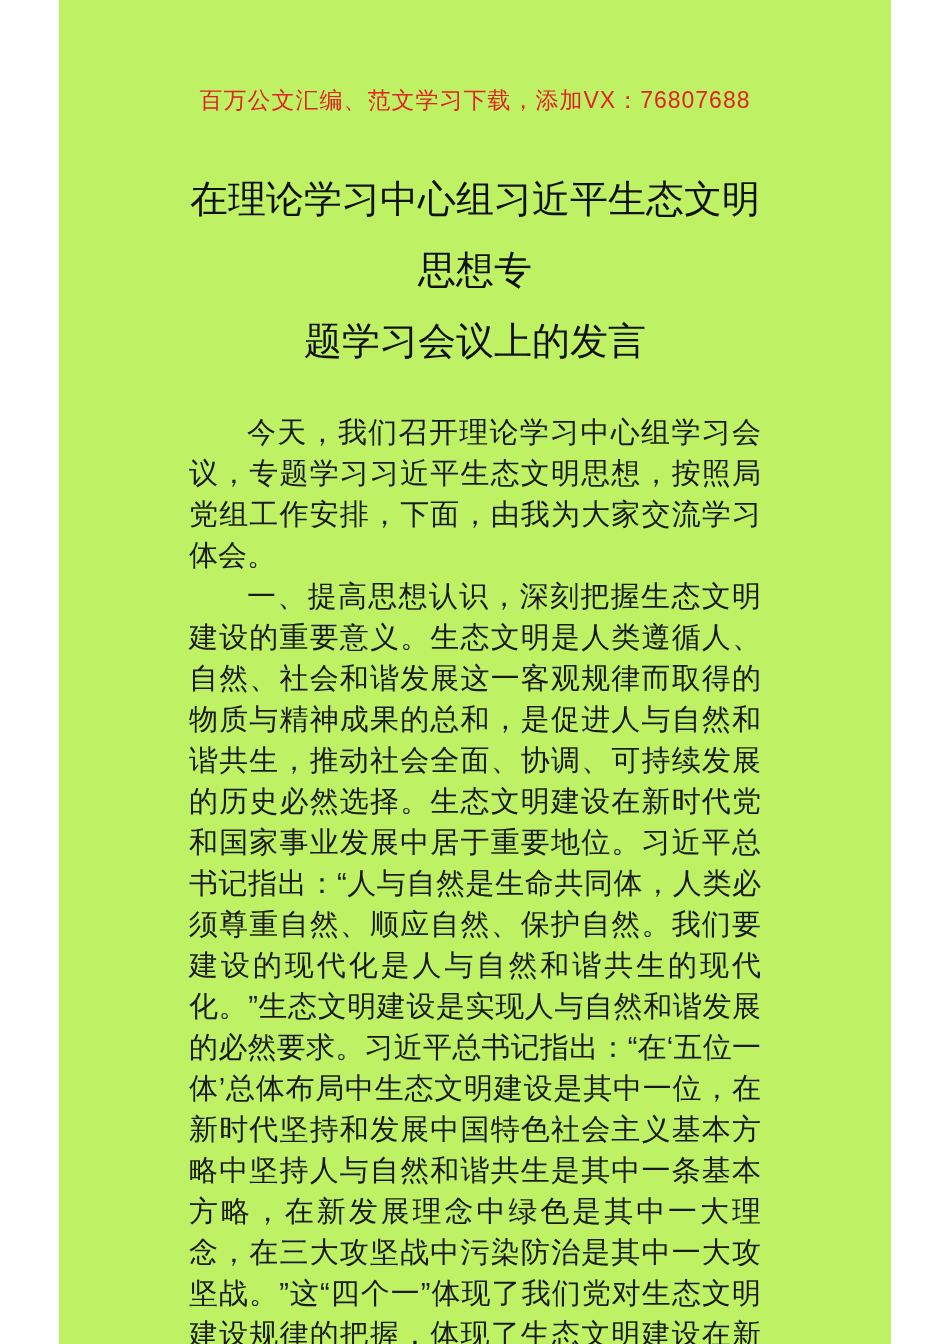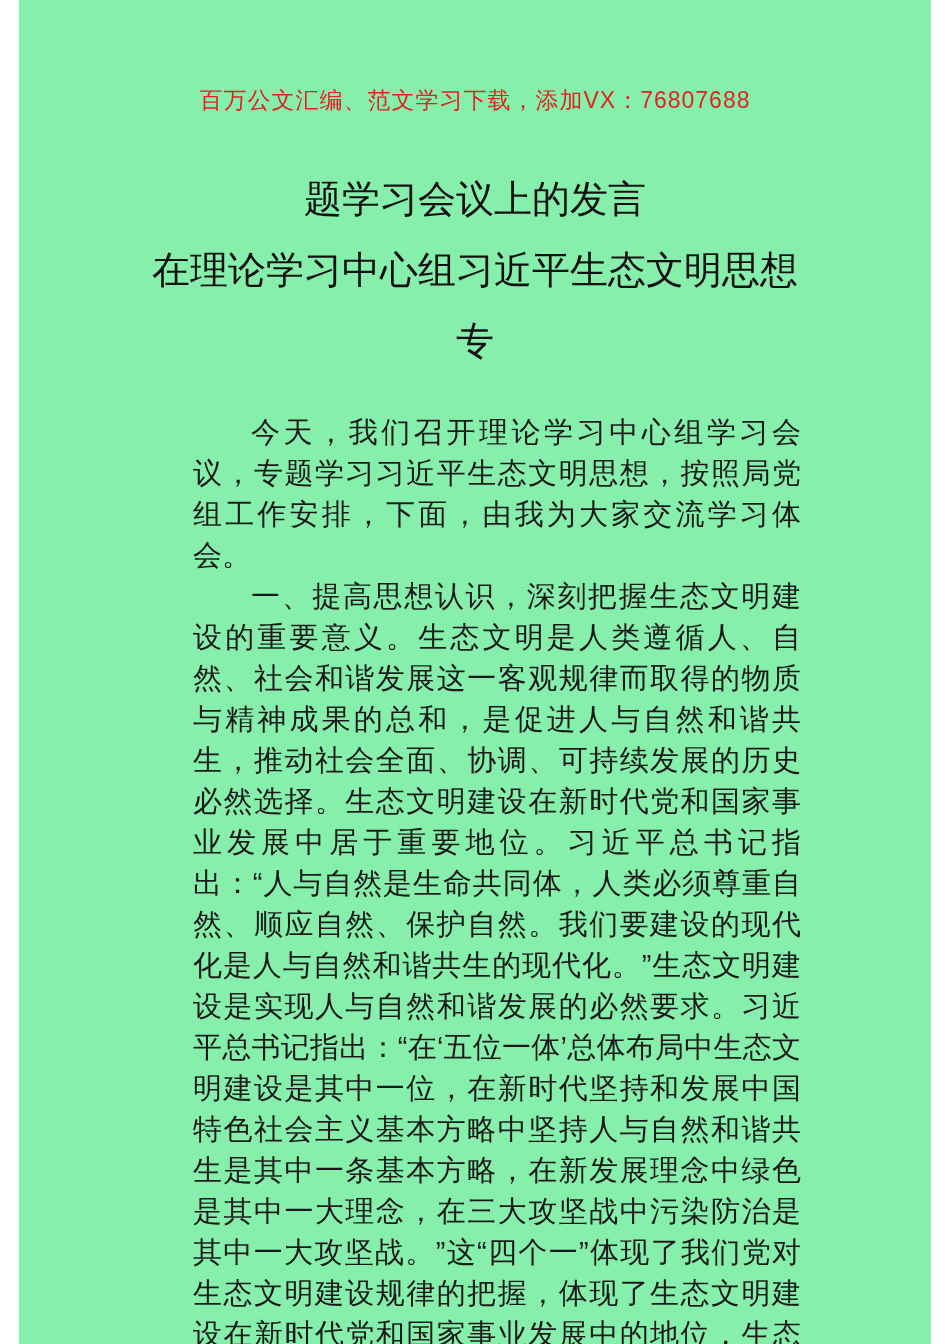--- a/index.html
+++ b/index.html
@@ -2,24 +2,24 @@
 <html><head>
 <meta charset="utf-8">
 <style>
   html, body {
     margin: 0;
     padding: 0;
     background: #ffffff;
   }
   .page {
     position: relative;
-    width: 912px;
+    width: 832px;
     height: 1344px;
     margin: 0 auto;
-    background: #86efac;
+    background: #bef264;
     overflow: hidden;
     font-family: "Liberation Sans", sans-serif;
     color: #1a1a1a;
   }
   .watermark {
     margin-top: 86px;
     text-align: center;
     font-size: 23px;
     line-height: 28px;
     letter-spacing: 1px;
@@ -42,33 +42,32 @@
     line-height: 41px;
     text-align: justify;
     color: #1a1a1a;
   }
   .doc-body p {
     margin: 0;
     padding: 0;
   }
   .doc-body p.para {
     text-indent: 2em;
-    margin-left: 44px;
   }
 </style>
 </head>
 <body>
 
 <div class="page">
 
   <div class="watermark" style="color: rgb(224, 34, 34);">百万公文汇编、范文学习下载，添加VX：76807688</div>
 
   <h1 class="doc-title">
+    <span class="title-line">在理论学习中心组习近平生态文明思想专</span>
     <span class="title-line">题学习会议上的发言</span>
-    <span class="title-line">在理论学习中心组习近平生态文明思想专</span>
   </h1>
 
   <div class="doc-body">
     <p class="para">今天，我们召开理论学习中心组学习会议，专题学习习近平生态文明思想，按照局党组工作安排，下面，由我为大家交流学习体会。</p>
     <p class="para">一、提高思想认识，深刻把握生态文明建设的重要意义。生态文明是人类遵循人、自然、社会和谐发展这一客观规律而取得的物质与精神成果的总和，是促进人与自然和谐共生，推动社会全面、协调、可持续发展的历史必然选择。生态文明建设在新时代党和国家事业发展中居于重要地位。习近平总书记指出：“人与自然是生命共同体，人类必须尊重自然、顺应自然、保护自然。我们要建设的现代化是人与自然和谐共生的现代化。”生态文明建设是实现人与自然和谐发展的必然要求。习近平总书记指出：“在‘五位一体’总体布局中生态文明建设是其中一位，在新时代坚持和发展中国特色社会主义基本方略中坚持人与自然和谐共生是其中一条基本方略，在新发展理念中绿色是其中一大理念，在三大攻坚战中污染防治是其中一大攻坚战。”这“四个一”体现了我们党对生态文明建设规律的把握，体现了生态文明建设在新时代党和国家事业发展中的地位，生态文明体现了党对建设生态文明的部署和</p>
   </div>
 
 </div>
 
 </body></html>

